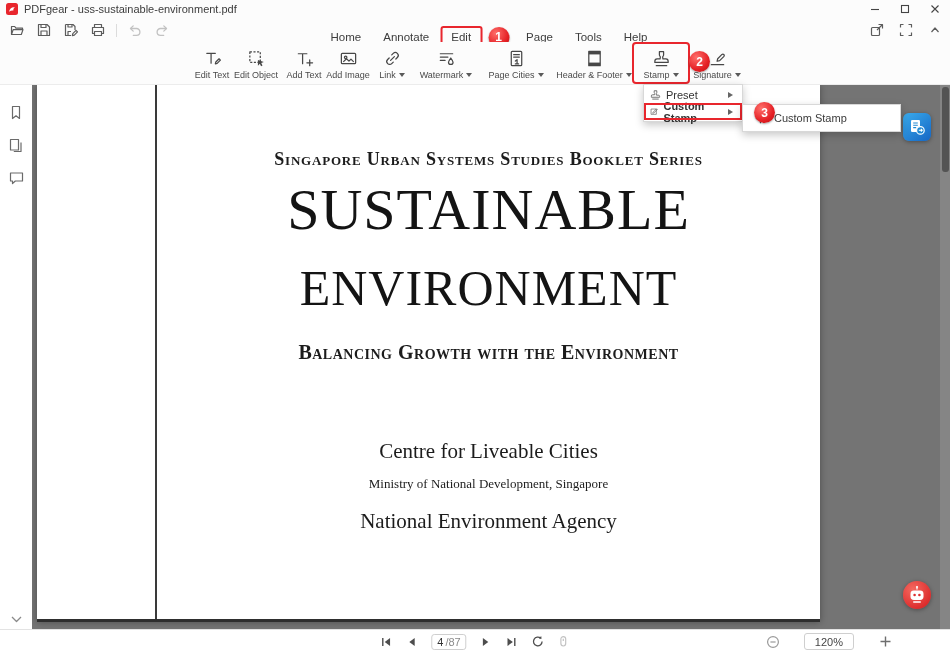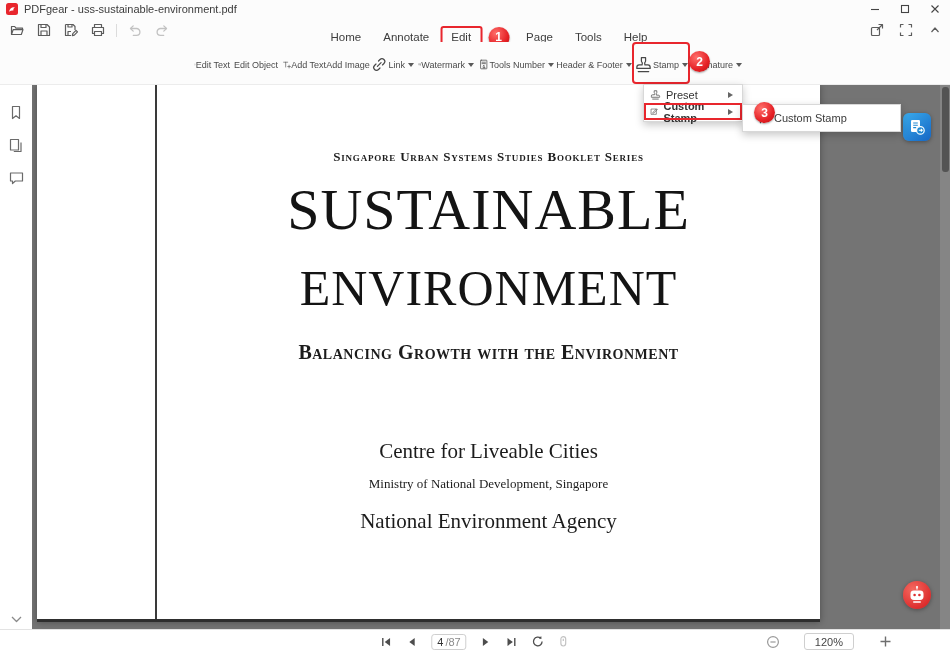--- a/index.html
+++ b/index.html
@@ -24,38 +24,38 @@
   .right-tools { position:absolute; right:6px; top:0; height:24px; display:flex; align-items:center; gap:11px; }
 
   
   .badge { width:21px; height:21px; border-radius:50%; background:radial-gradient(circle at 35% 30%, #ff6f6b, #e41f24 62%, #b81313); color:#fff;
            font-size:12px; font-weight:bold; display:flex; align-items:center; justify-content:center; box-shadow:0 1px 2px rgba(0,0,0,.35); }
   .badge.inline { margin:0 6px; }
   .badge.abs { position:absolute; z-index:50; }
 
   
   .ribbon { position:relative; height:43px; background:#fcfcfc; border-bottom:1px solid #ececec; display:flex; align-items:stretch; padding-left:192px; }
-  .rbtn { display:flex; flex-direction:row; align-items:center; justify-content:center; border:2px solid transparent; border-radius:4px; padding-top:2px; }
+  .rbtn { display:flex; flex-direction:column; align-items:center; justify-content:center; border:2px solid transparent; border-radius:4px; padding-top:2px; }
   .rbtn.hl { border-color:#e8262d; }
   .rbtn .ricon { height:19px; }
   .rlabel-row { display:flex; align-items:center; gap:3px; margin-top:2px; white-space:nowrap; }
   .rlabel { font-size:9px; color:#4a4a4a; }
   .caret-down { width:0; height:0; border:3px solid transparent; border-top:4px solid #5a5a5a; margin-top:3px; }
 
   
   .viewer { position:relative; height:544px; background:#747474; overflow:hidden; }
   .sidebar { position:absolute; left:0; top:0; bottom:0; width:32px; background:#ffffff; display:flex; flex-direction:column; align-items:center; padding-top:18px; gap:15px; z-index:2; }
   .sidebar .sb-bottom { position:absolute; bottom:5px; left:0; width:32px; display:flex; justify-content:center; }
 
   .page { position:absolute; left:37px; top:0; width:783px; height:537px; background:#ffffff; box-shadow:0 0 7px rgba(0,0,0,.35); }
   .page .vrule { position:absolute; left:118px; top:0; bottom:0; width:2px; background:#3a3a3a; }
   .page .hrule { position:absolute; left:0; right:0; bottom:0; height:3px; background:#2e2e2e; }
   .page .content { position:absolute; left:120px; right:0; top:0; bottom:0; text-align:center; font-family:"Liberation Serif", serif; color:#1c1c1c; }
   .pline { position:absolute; left:0; right:0; }
-  .series { top:64px; font-size:13px; font-weight:bold; font-variant:small-caps; letter-spacing:.8px;text-align:center; }
+  .series { top:64px; font-size:18px; font-weight:bold; font-variant:small-caps; letter-spacing:.8px;text-align:center; }
   .big1 { top:96px; font-size:58px; letter-spacing:1px; color:#141414; line-height:1; }
   .big2 { top:178px; font-size:50px; letter-spacing:1px; color:#141414; line-height:1; }
   .subtitle { top:256px; font-size:20px; font-weight:bold; font-variant:small-caps; letter-spacing:.5px; }
   .org-name { font-size:21px; }
   .org1n { top:354px; } .org1d { top:391px; } .org2n { top:424px; } .org2d { top:451px; }
   .org-dept { font-size:13px; }
 
   .scrollbar { position:absolute; right:0; top:0; bottom:0; width:10px; background:#858585; z-index:3; }
   .scroll-thumb { position:absolute; top:2px; left:1.5px; width:7px; height:85px; background:#545454; border-radius:3px; }
 
@@ -243,21 +243,21 @@
           <span class="caret-down"></span>
         </div>
     </div>
     <div class="rbtn" style="width:80px">
       <svg class="ricon" width="19" height="19" viewBox="0 0 20 20" fill="none" stroke="#474747" stroke-width="1.3" stroke-linecap="round" stroke-linejoin="round">
           <rect x="4.5" y="2.5" width="11" height="15" rx="1"></rect>
           <path d="M7 6h6M7 8.5h6"></path>
           <path d="M8.8 12.7l1.8-1.4v4.4M8.8 15.7h3.4"></path>
         </svg>
       <div class="rlabel-row">
-          <span class="rlabel">Tools Number</span>
+          <span class="rlabel">Page Cities</span>
           <span class="caret-down"></span>
         </div>
     </div>
     <div class="rbtn" style="width:76px">
       <svg class="ricon" width="19" height="19" viewBox="0 0 20 20" fill="none" stroke="#474747" stroke-width="1.3" stroke-linejoin="round">
           <rect x="4" y="2.5" width="12" height="15"></rect>
           <rect x="4" y="2.5" width="12" height="3.2" fill="#474747" stroke="none"></rect>
           <rect x="4" y="14.3" width="12" height="3.2" fill="#474747" stroke="none"></rect>
         </svg>
       <div class="rlabel-row">

